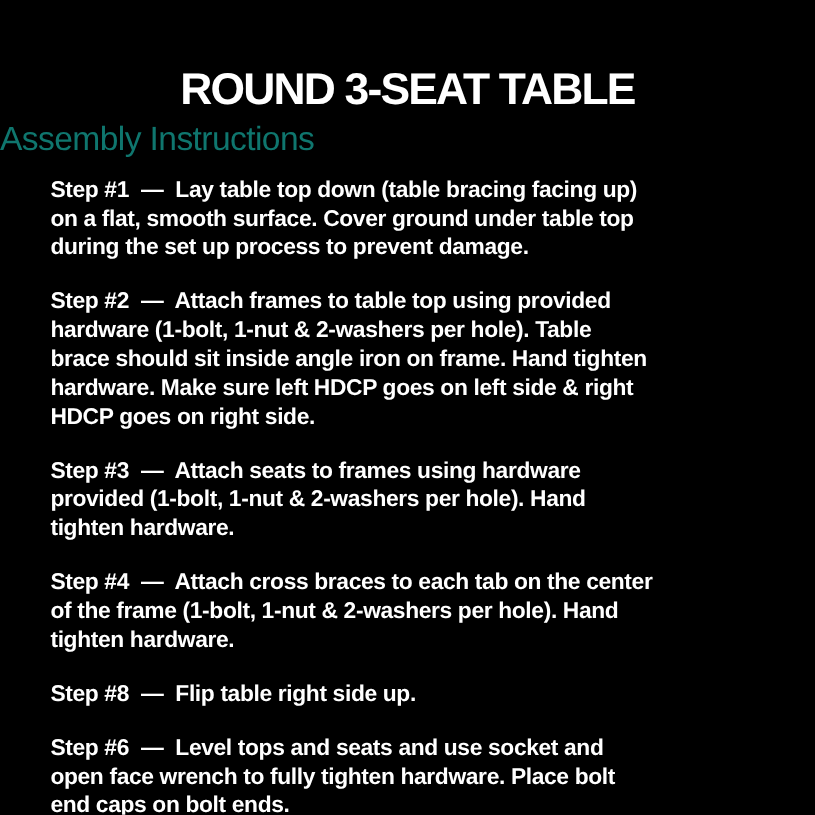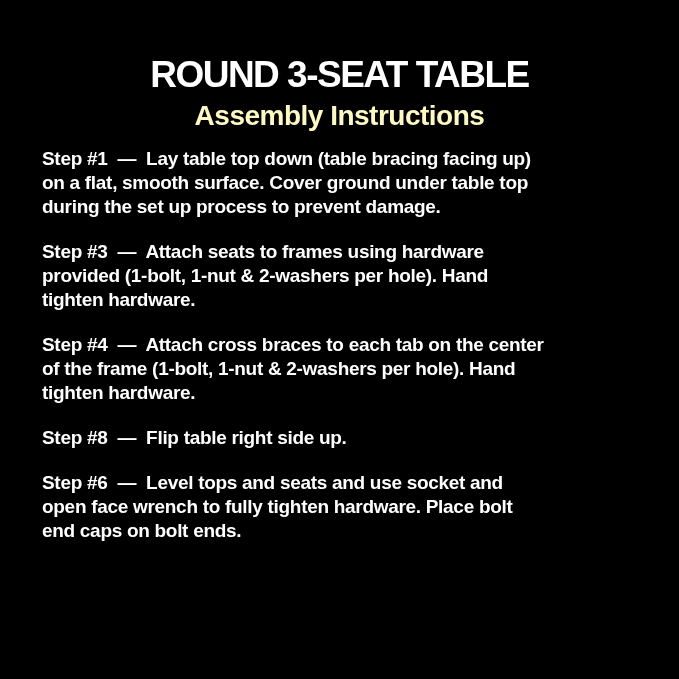--- a/index.html
+++ b/index.html
@@ -24,26 +24,26 @@
     margin: 56px 0 0 0;
     text-align: center;
     font-size: 37px;
     line-height: 37px;
     font-weight: 700;
     letter-spacing: -1.5px;
     color: #ffffff;
   }
   .subtitle {
     margin: 7px 0 0 0;
-    text-align: center;
+    text-align: left;
     font-size: 28px;
     line-height: 31px;
-    font-weight: 700;
+    font-weight: 400;
     letter-spacing: -0.5px;
-    color: #fef9c3;
+    color: #0f766e;
   }
   .steps {
     margin-top: 16px;
     padding-left: 42px;
     padding-right: 0;
   }
   .step {
     margin: 0 0 21px 0;
     font-size: 19px;
     line-height: 24px;
@@ -57,20 +57,25 @@
 <body>
 
 <div class="sheet">
   <h1 class="title">ROUND 3-SEAT TABLE</h1>
   <h2 class="subtitle">Assembly Instructions</h2>
 
   <div class="steps">
     <p class="step">Step #1  —  Lay table top down (table bracing facing up)
 on a flat, smooth surface. Cover ground under table top
 during the set up process to prevent damage.</p>
+    <p class="step">Step #2  —  Attach frames to table top using provided
+hardware (1-bolt, 1-nut &amp; 2-washers per hole). Table
+brace should sit inside angle iron on frame. Hand tighten
+hardware. Make sure left HDCP goes on left side &amp; right
+HDCP goes on right side.</p>
     <p class="step">Step #3  —  Attach seats to frames using hardware
 provided (1-bolt, 1-nut &amp; 2-washers per hole). Hand
 tighten hardware.</p>
     <p class="step">Step #4  —  Attach cross braces to each tab on the center
 of the frame (1-bolt, 1-nut &amp; 2-washers per hole). Hand
 tighten hardware.</p>
     <p class="step">Step #8  —  Flip table right side up.</p>
     <p class="step">Step #6  —  Level tops and seats and use socket and
 open face wrench to fully tighten hardware. Place bolt
 end caps on bolt ends.</p>

